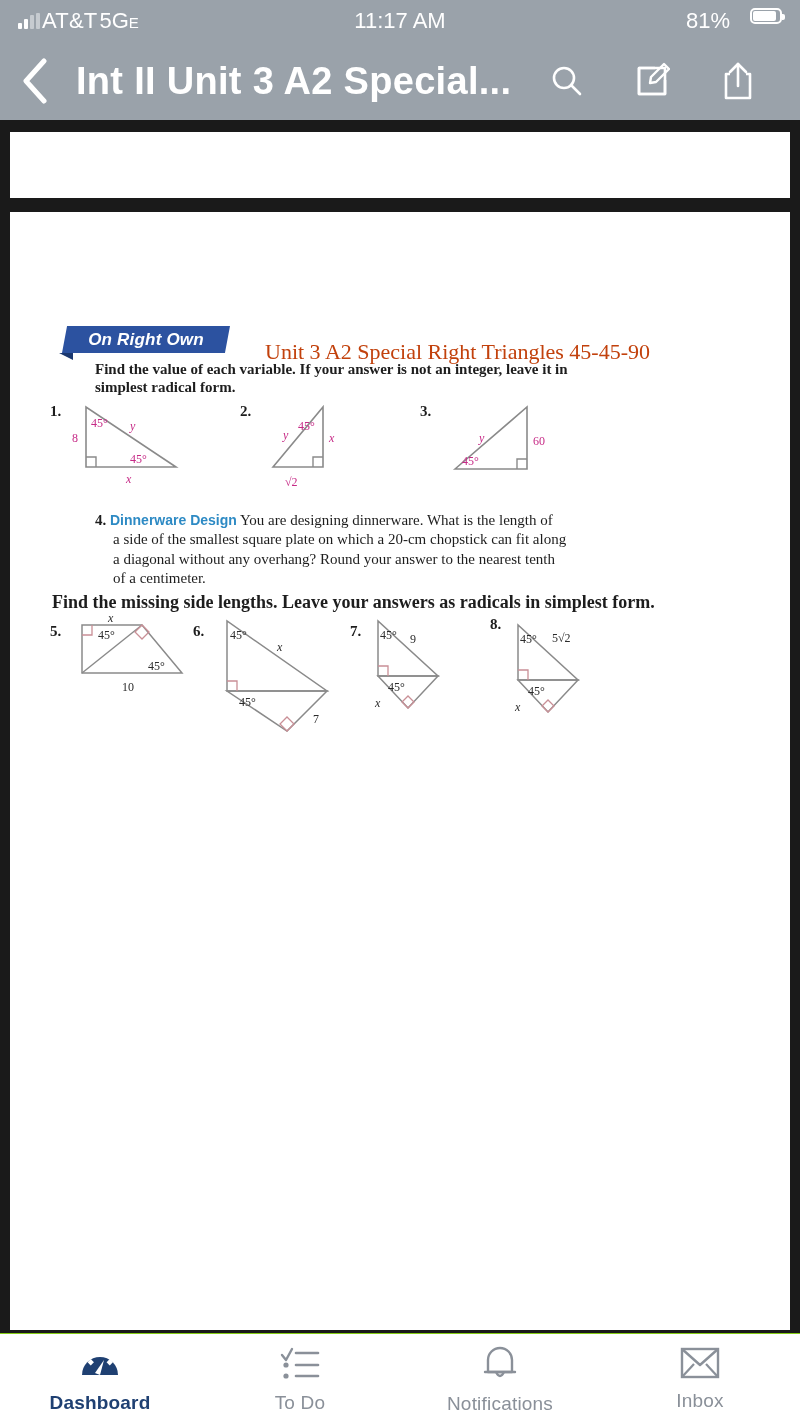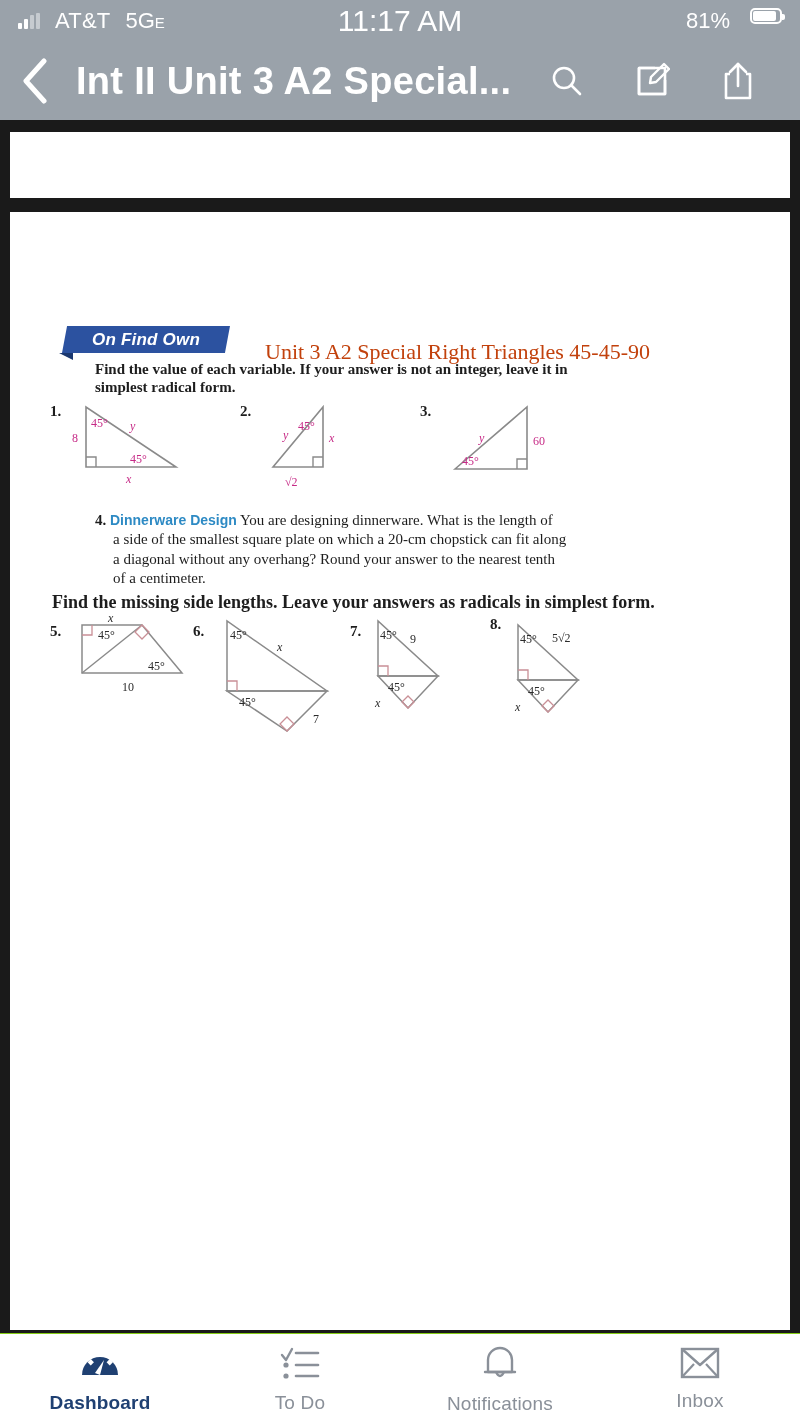--- a/index.html
+++ b/index.html
@@ -11,31 +11,31 @@
   }
   #app { position: relative; width: 800px; height: 1422px; background: #1a1a1a; }
 
   
   .statusbar {
     position: absolute; top: 0; left: 0; width: 800px; height: 42px;
     background: #9aa2aa; color: #ffffff;
     display: flex; align-items: center; justify-content: space-between;
     padding: 0 18px;
   }
-  .sb-left { display: flex; align-items: center; gap: 15px; }
+  .sb-left { display: flex; align-items: center; gap: 2px; }
   .bars { display: flex; align-items: flex-end; gap: 2px; height: 16px; }
   .bars i { display: block; width: 4px; background: #ffffff; border-radius: 1px; }
   .bars i:nth-child(1){ height: 6px; }
   .bars i:nth-child(2){ height: 10px; }
   .bars i:nth-child(3){ height: 14px; background: #c6cbd0; }
   .bars i:nth-child(4){ height: 16px; background: #c6cbd0; }
   .carrier { font-size: 22px; font-weight: 500; letter-spacing: .2px; }
   .net { font-size: 22px; font-weight: 500; }
   .net .sm { font-size: 15px; }
-  .sb-time { font-size: 30px; font-weight: 500; position: absolute; left: 0; right: 0; text-align: center; }
+  .sb-time { font-size: 22px; font-weight: 500; position: absolute; left: 0; right: 0; text-align: center; }
   .sb-right { display: flex; gap: 20px; z-index: 2; }
   .batt-pct { font-size: 22px; font-weight: 500; }
   .batt {
     position: relative; width: 32px; height: 16px;
     border: 2px solid #ffffff; border-radius: 5px;
   }
   .batt::after {
     content: ""; position: absolute; right: -5px; top: 4px;
     width: 3px; height: 6px; background: #ffffff; border-radius: 0 2px 2px 0;
   }
@@ -196,21 +196,21 @@
   </div>
 
   <div class="doc-area">
     <div class="page-top"></div>
     <div class="page-main">
       <div class="sheet">
         <div class="ws">
 
           <div class="hdr-row">
             <div class="ribbon-tail"></div>
-            <div class="ribbon">On Find Own</div>
+            <div class="ribbon">On Right Own</div>
             <div class="hdr-title">Unit 3 A2 Special Right Triangles 45-45-90</div>
           </div>
 
           <div class="instr">Find the value of each variable. If your answer is not an integer, leave it in simplest radical form.</div>
 
           <div class="prow" style="height:108px;">
 
             <div class="pnum" style="left:0px; top:6px;">1.</div>
             <div class="fig" style="left:18px; top:0px;">
               <svg width="140" height="100" viewBox="0 0 140 100">

